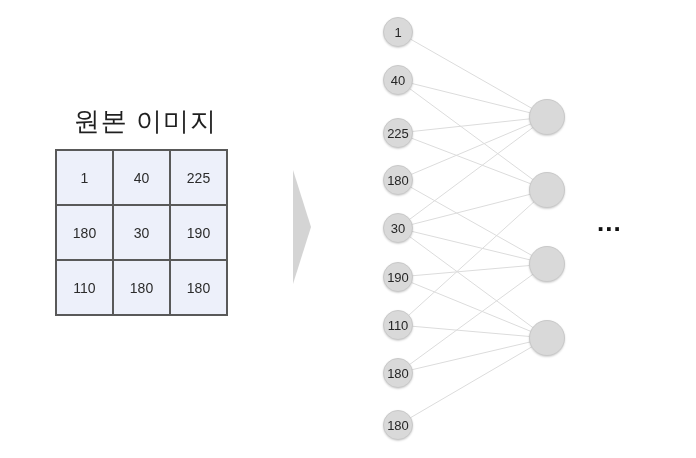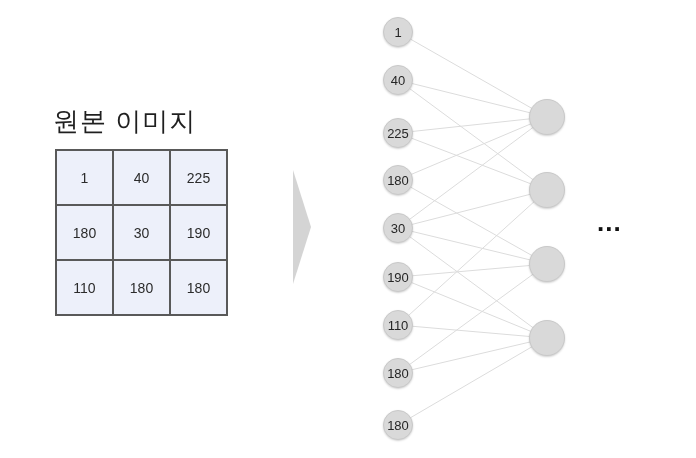--- a/index.html
+++ b/index.html
@@ -1,21 +1,21 @@
 <!DOCTYPE html>
 <html><head>
 <meta charset="utf-8">
 <style>
   html,body{margin:0;padding:0;background:#ffffff;}
   .canvas{
     position:relative;width:696px;height:458px;background:#ffffff;overflow:hidden;
     font-family:"Liberation Sans", sans-serif;
   }
   .title{
-    position:absolute;left:53px;top:104px;width:164px;text-align:left;
+    position:absolute;left:53px;top:104px;width:164px;text-align:right;
     font-size:26px;color:#1f1f1f;letter-spacing:1px;
   }
   .pixel-grid{
     position:absolute;left:55px;top:149px;border-collapse:collapse;
     width:159px;height:153px;table-layout:fixed;
   }
   .pixel-grid td{
     border:2px solid #595959;background:#edf0fa;text-align:center;vertical-align:middle;
     font-size:14px;color:#2b2b2b;width:53px;height:51px;
   }

